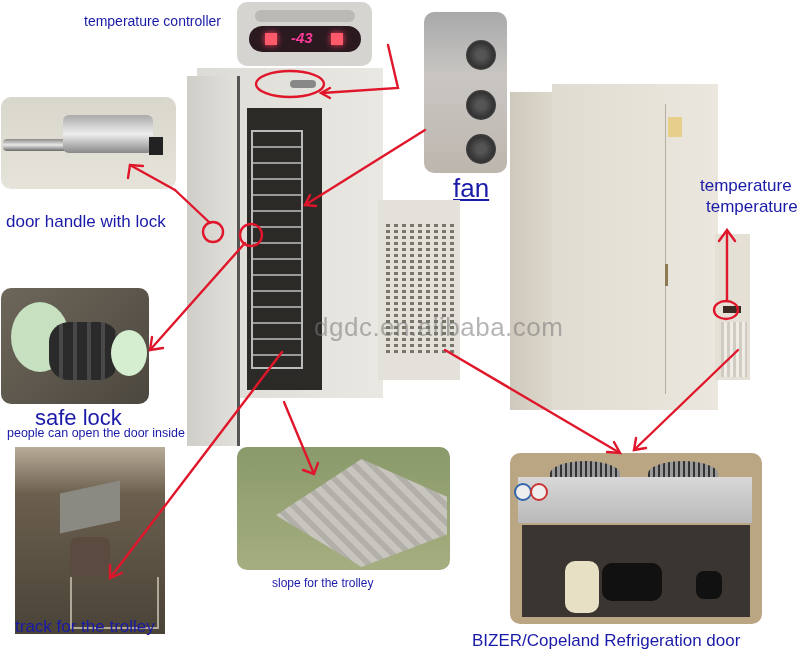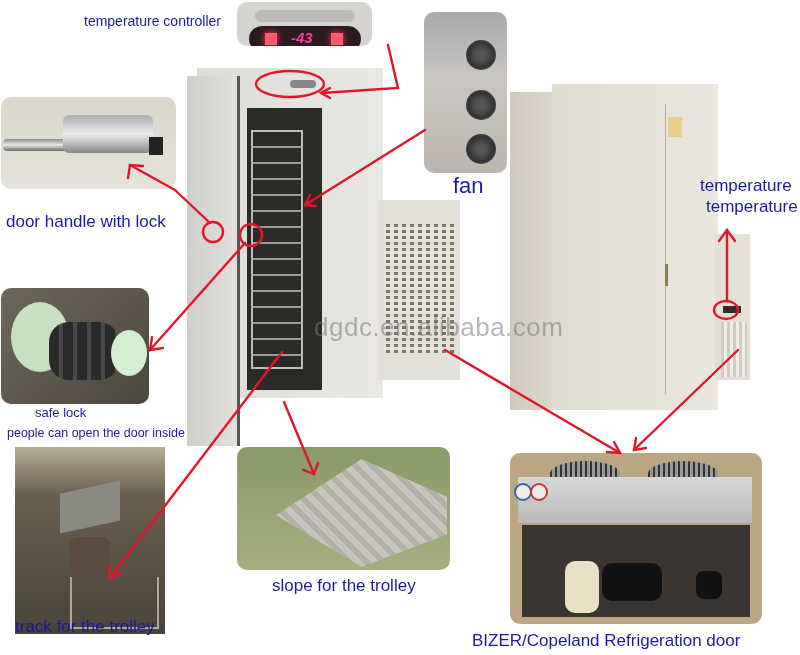--- a/index.html
+++ b/index.html
@@ -8,62 +8,62 @@
   .photo{position:absolute;border-radius:10px;overflow:hidden;}
   .abs{position:absolute;}
   svg.overlay{position:absolute;left:0;top:0;pointer-events:none;}
   .wm{position:absolute;color:rgba(120,120,120,0.55);font-size:26px;letter-spacing:0.5px;margin-left:24px;}
 </style>
 </head>
 <body>
 
 <div class="lbl" style="left:52px;top:13px;font-size:14px;margin-left:32px;">temperature controller</div>
 
-<div class="photo" style="left:237px;top:2px;width:135px;height:44px;background:#d6d4d0;">
+<div class="photo" style="left:237px;top:2px;width:135px;height:64px;background:#d6d4d0;">
   <div class="abs" style="left:18px;top:8px;width:100px;height:12px;border-radius:6px;background:#bcb9b4;"></div>
   <div class="abs" style="left:12px;top:24px;width:112px;height:26px;border-radius:13px;background:#2a1a20;">
     <div class="abs" style="left:16px;top:7px;width:12px;height:12px;background:#ff5a6a;box-shadow:0 0 6px #ff3a5a;"></div>
     <div class="abs" style="left:42px;top:3px;font-size:15px;font-weight:bold;color:#ff3a9a;font-style:italic;">-43</div>
     <div class="abs" style="left:82px;top:7px;width:12px;height:12px;background:#ff5a6a;box-shadow:0 0 6px #ff3a5a;"></div>
   </div>
 </div>
 
 <div class="photo" style="left:424px;top:12px;width:83px;height:161px;background:linear-gradient(180deg,#a9a9ab 0%,#c9c6c2 40%,#bdb6ae 100%);">
   <div class="abs" style="left:42px;top:28px;width:30px;height:30px;border-radius:50%;background:radial-gradient(circle,#555 20%,#333 60%,#666 100%);"></div>
   <div class="abs" style="left:42px;top:78px;width:30px;height:30px;border-radius:50%;background:radial-gradient(circle,#555 20%,#333 60%,#666 100%);"></div>
   <div class="abs" style="left:42px;top:122px;width:30px;height:30px;border-radius:50%;background:radial-gradient(circle,#555 20%,#333 60%,#666 100%);"></div>
 </div>
-<div class="lbl" style="left:453px;top:173px;font-size:22px;">fan</div>
+<div class="lbl" style="left:453px;top:173px;font-size:26px;text-decoration:underline;">fan</div>
 
 <div class="photo" style="left:1px;top:97px;width:175px;height:92px;background:linear-gradient(180deg,#d9d6cc,#e6e3da);">
   <div class="abs" style="left:2px;top:42px;width:150px;height:12px;border-radius:4px;background:linear-gradient(180deg,#8a8a88,#e8e8e6,#6a6a68);"></div>
   <div class="abs" style="left:62px;top:18px;width:90px;height:38px;border-radius:6px;background:linear-gradient(180deg,#aaa,#eee,#888);"></div>
   <div class="abs" style="left:148px;top:40px;width:14px;height:18px;background:#222;"></div>
 </div>
 <div class="lbl" style="left:6px;top:212px;font-size:17px;">door handle with lock</div>
 
 <div class="photo" style="left:1px;top:288px;width:148px;height:116px;background:linear-gradient(135deg,#6d675a,#4c473e);">
   <div class="abs" style="left:10px;top:14px;width:58px;height:70px;border-radius:50%;background:#c6e0c0;"></div>
   <div class="abs" style="left:48px;top:34px;width:70px;height:58px;border-radius:20px;background:repeating-linear-gradient(90deg,#2a2a2a 0 10px,#484848 10px 14px);"></div>
   <div class="abs" style="left:110px;top:42px;width:36px;height:46px;border-radius:50%;background:#d4eecf;"></div>
 </div>
-<div class="lbl" style="left:35px;top:405px;font-size:13px;">safe lock</div>
+<div class="lbl" style="left:35px;top:405px;font-size:22px;">safe lock</div>
 <div class="lbl" style="left:7px;top:426px;font-size:12.5px;">people can open the door inside</div>
 
 <div class="photo" style="left:15px;top:447px;width:150px;height:187px;border-radius:0;background:linear-gradient(180deg,#b8ad98 0%,#6b5f4e 25%,#4a4338 100%);">
   <div class="abs" style="left:45px;top:40px;width:60px;height:40px;background:#8a8a82;transform:skewY(-12deg);"></div>
   <div class="abs" style="left:55px;top:90px;width:40px;height:40px;border-radius:8px;background:#5a4a40;"></div>
   <div class="abs" style="left:55px;top:130px;width:85px;height:50px;border:2px solid #b0a898;border-top:none;"></div>
 </div>
 <div class="lbl" style="left:15px;top:617px;font-size:17px;">track for the trolley</div>
 
 <div class="photo" style="left:237px;top:447px;width:213px;height:123px;background:linear-gradient(180deg,#8a9a6a,#a5ae80);">
   <div class="abs" style="left:20px;top:12px;width:190px;height:108px;background:repeating-linear-gradient(45deg,#c8c4be 0 6px,#b3b0aa 6px 12px);clip-path:polygon(10% 52%, 55% 0%, 100% 35%, 100% 70%, 55% 100%);"></div>
 </div>
-<div class="lbl" style="left:272px;top:576px;font-size:17px;">slope for the trolley</div>
+<div class="lbl" style="left:272px;top:576px;font-size:12px;">slope for the trolley</div>
 
 <div class="photo" style="left:510px;top:453px;width:252px;height:171px;background:#bba684;">
   <div class="abs" style="left:40px;top:8px;width:70px;height:25px;border-radius:50% 50% 0 0;background:repeating-linear-gradient(90deg,#333 0 2px,#999 2px 5px);"></div>
   <div class="abs" style="left:138px;top:8px;width:70px;height:25px;border-radius:50% 50% 0 0;background:repeating-linear-gradient(90deg,#333 0 2px,#999 2px 5px);"></div>
   <div class="abs" style="left:8px;top:24px;width:234px;height:46px;background:linear-gradient(180deg,#d8d8d8,#b9b9b9);"></div>
   <div class="abs" style="left:4px;top:30px;width:14px;height:14px;border-radius:50%;background:#eee;border:2px solid #36a;"></div>
   <div class="abs" style="left:20px;top:30px;width:14px;height:14px;border-radius:50%;background:#eee;border:2px solid #c33;"></div>
   <div class="abs" style="left:12px;top:72px;width:228px;height:92px;background:#3a3530;"></div>
   <div class="abs" style="left:55px;top:108px;width:34px;height:52px;border-radius:10px;background:#e8e0c4;"></div>
   <div class="abs" style="left:92px;top:110px;width:60px;height:38px;border-radius:10px;background:#111;"></div>

